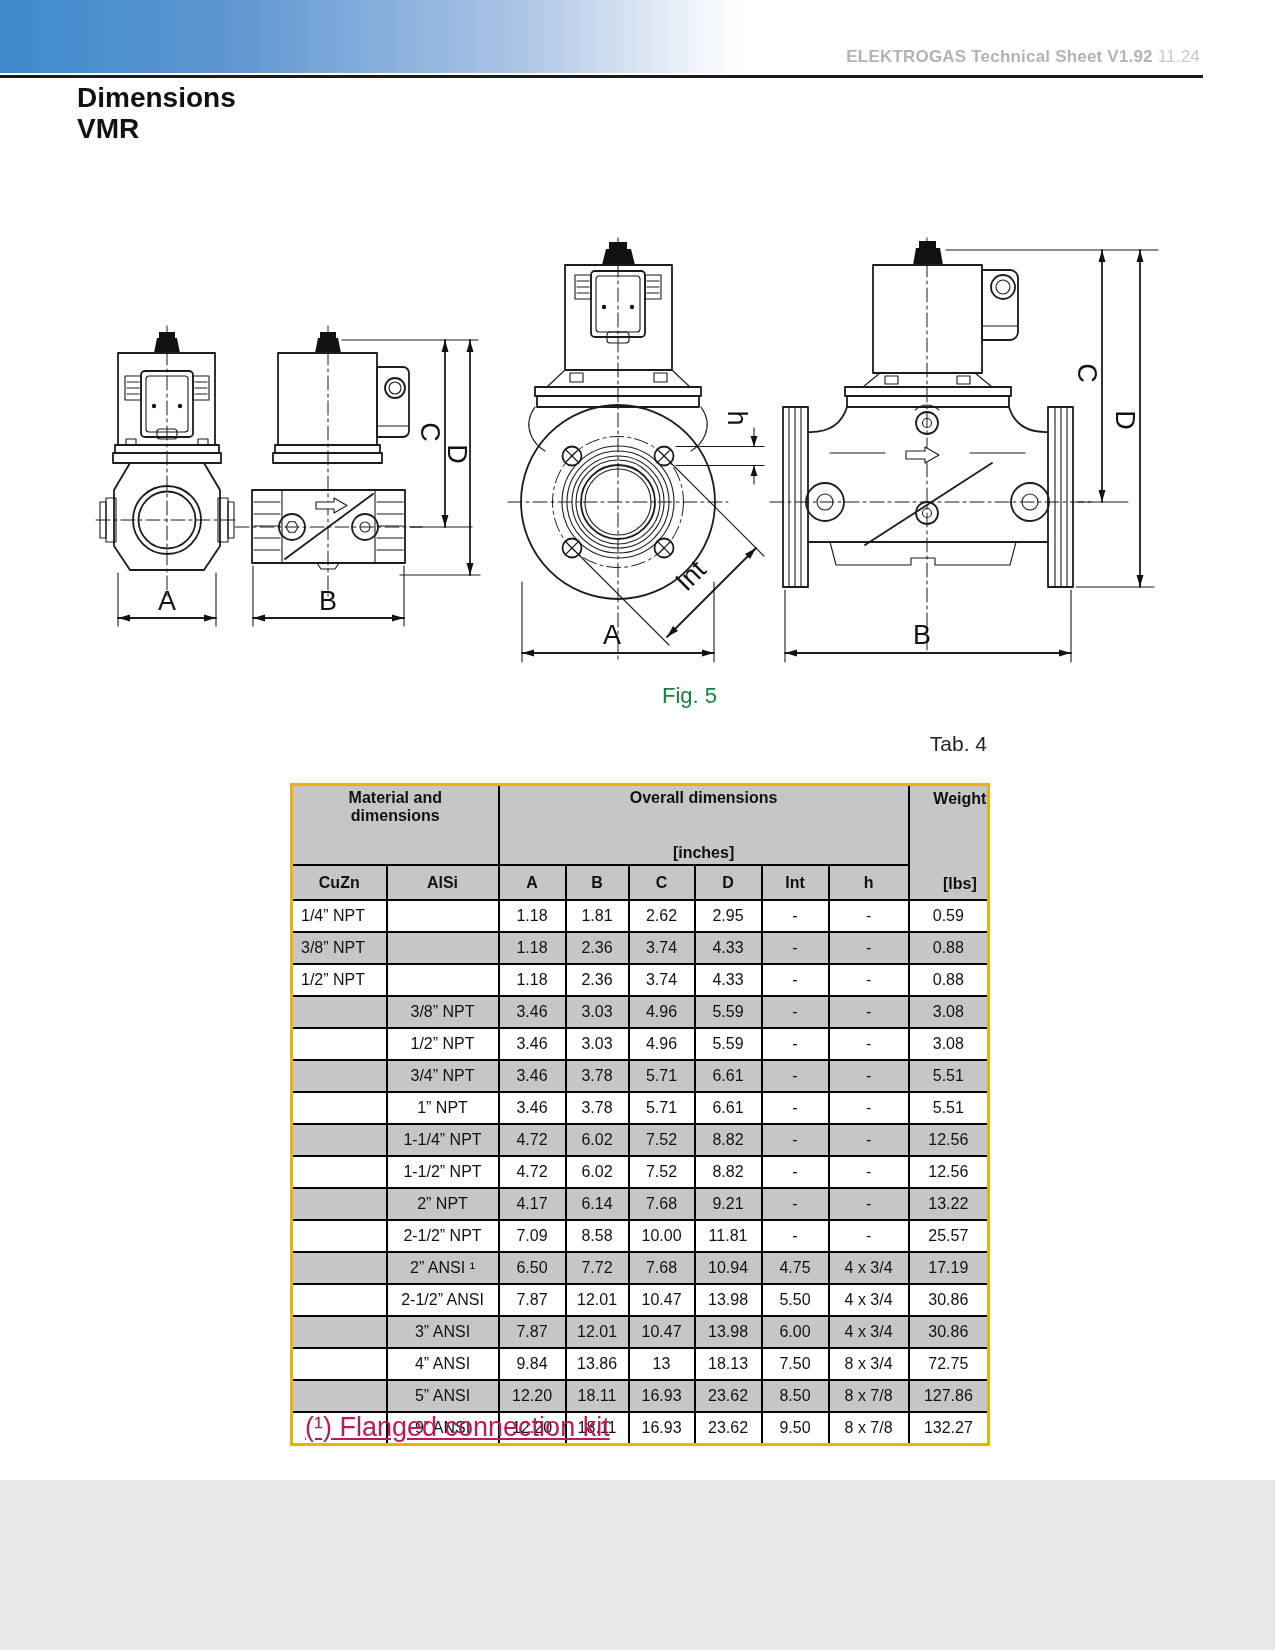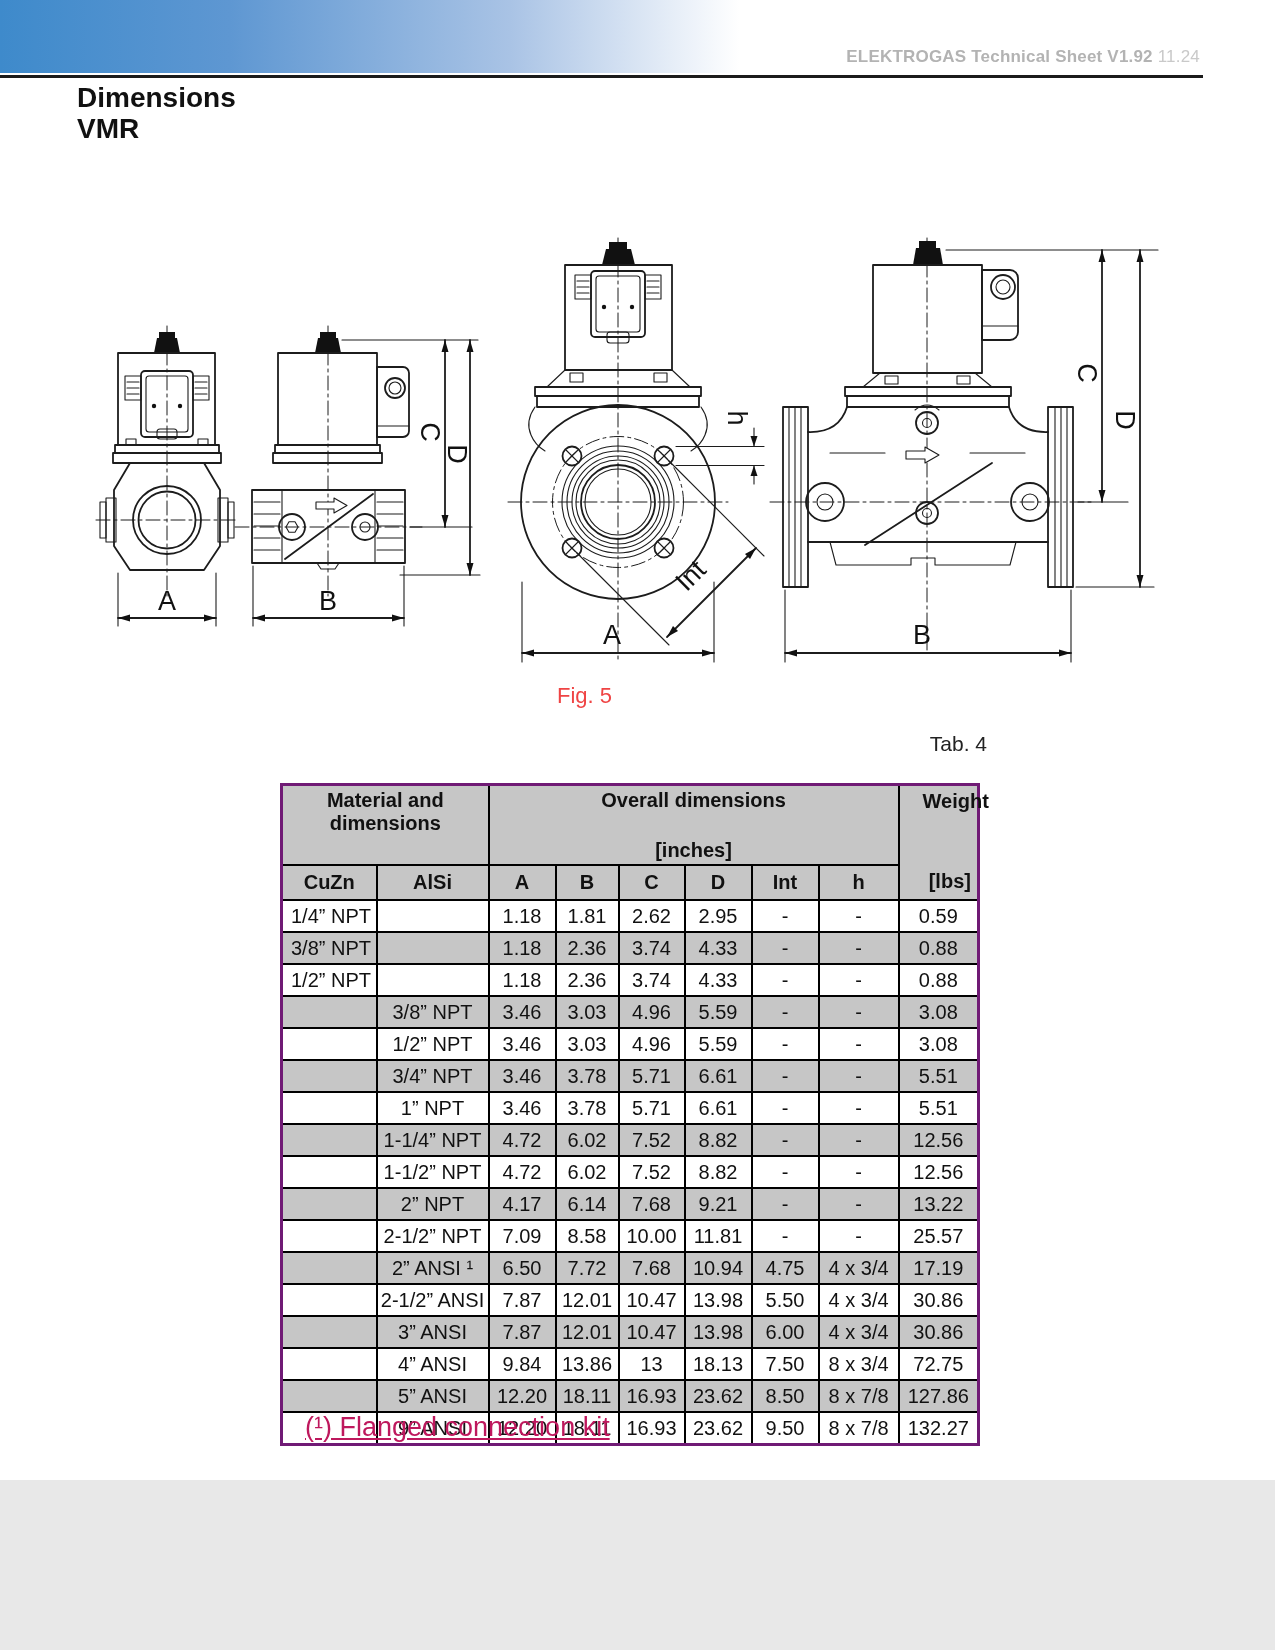--- a/index.html
+++ b/index.html
@@ -9,27 +9,27 @@
         background:linear-gradient(90deg,#3e8acb 0%,#5e97d2 18%,#a9c3e5 40%,#ffffff 58%);}
   .band-bottom{position:absolute;left:0;top:1577px;width:1275px;height:73px;
         background:linear-gradient(90deg,#3e8acb 0%,#5e97d2 18%,#a9c3e5 40%,#ffffff 58%);}
   .rule-top{position:absolute;left:0;top:75px;width:1203px;height:3px;background:#1b1b1b;}
   .rule-bottom{position:absolute;left:0;top:1572px;width:1203px;height:3px;background:#1b1b1b;}
   .header-meta{position:absolute;top:47px;left:0;width:1200px;text-align:right;
         font-size:17px;font-weight:bold;color:#b3b3b3;letter-spacing:.2px;}
   .header-meta .edition{color:#c9c9c9;font-weight:normal;}
   .page-number{position:absolute;top:1578px;left:0;width:1203px;text-align:right;font-size:19px;color:#111;}
   .title{position:absolute;left:77px;top:82px;font-size:28px;font-weight:bold;line-height:31px;color:#111;}
-  .fig-caption{position:absolute;left:557px;top:683px;width:160px;text-align:left;font-size:22px;color:#ef4444;}
+  .fig-caption{position:absolute;left:557px;top:683px;width:160px;text-align:right;font-size:22px;color:#15803d;}
   .tab-caption{position:absolute;left:787px;top:732px;width:200px;text-align:right;font-size:21px;color:#222;}
   .footnote{position:absolute;left:305px;top:1412px;font-size:27px;color:#be185d;text-decoration:underline;}
   .figure-svg{position:absolute;left:70px;top:230px;}
 
-  table.dim-table{position:absolute;left:280px;top:783px;width:697px;border-collapse:collapse;
-        table-layout:fixed;border:3px solid #701a75;font-size:20px;}
+  table.dim-table{position:absolute;left:290px;top:783px;width:697px;border-collapse:collapse;
+        table-layout:fixed;border:3px solid #eab308;font-size:16px;}
   .dim-table th,.dim-table td{border:2px solid #000;padding:0;text-align:center;vertical-align:middle;}
   .dim-table thead th{background:#c6c6c6;font-weight:bold;}
   .dim-table .grp{height:77px;vertical-align:top;}
   .dim-table .grp .cellflex{display:flex;flex-direction:column;justify-content:space-between;height:73px;padding:3px 0 1px 0;}
   .dim-table .h-weight{vertical-align:top;padding-left:23px;}
   .dim-table .h-weight .cellflex{display:flex;flex-direction:column;justify-content:space-between;height:103px;padding:4px 0 6px 0;}
   .dim-table tr.subhead th{height:32px;}
   .dim-table tbody td{height:30px;background:#fff;}
   .dim-table tbody tr:nth-child(even) td{background:#c6c6c6;}
   .dim-table tbody td.cuzn{text-align:left;padding-left:8px;}

